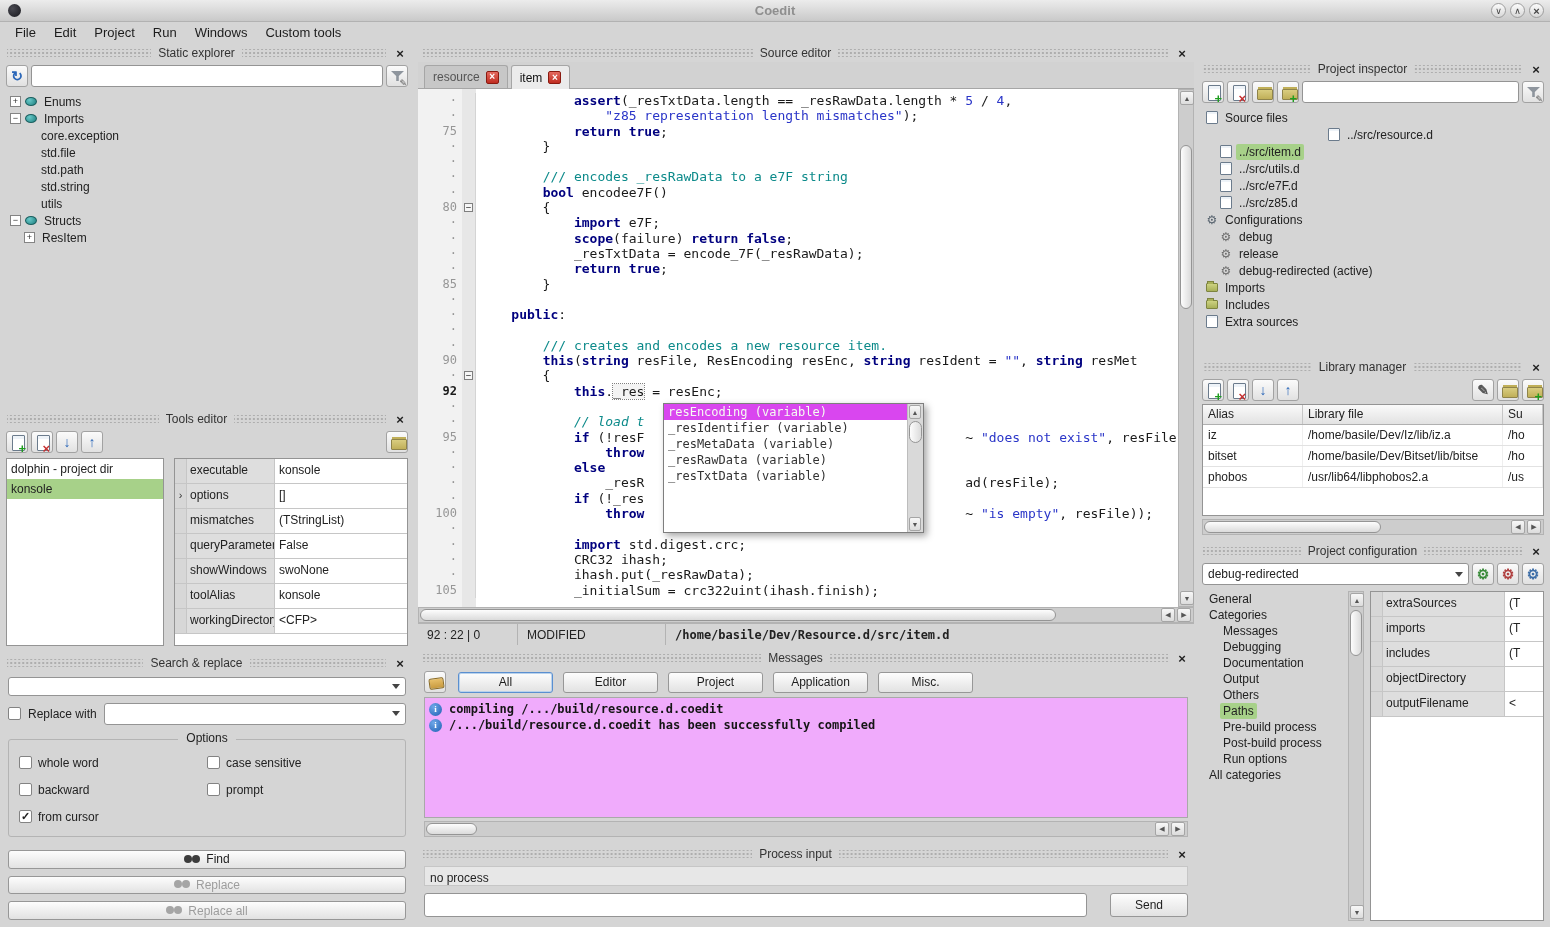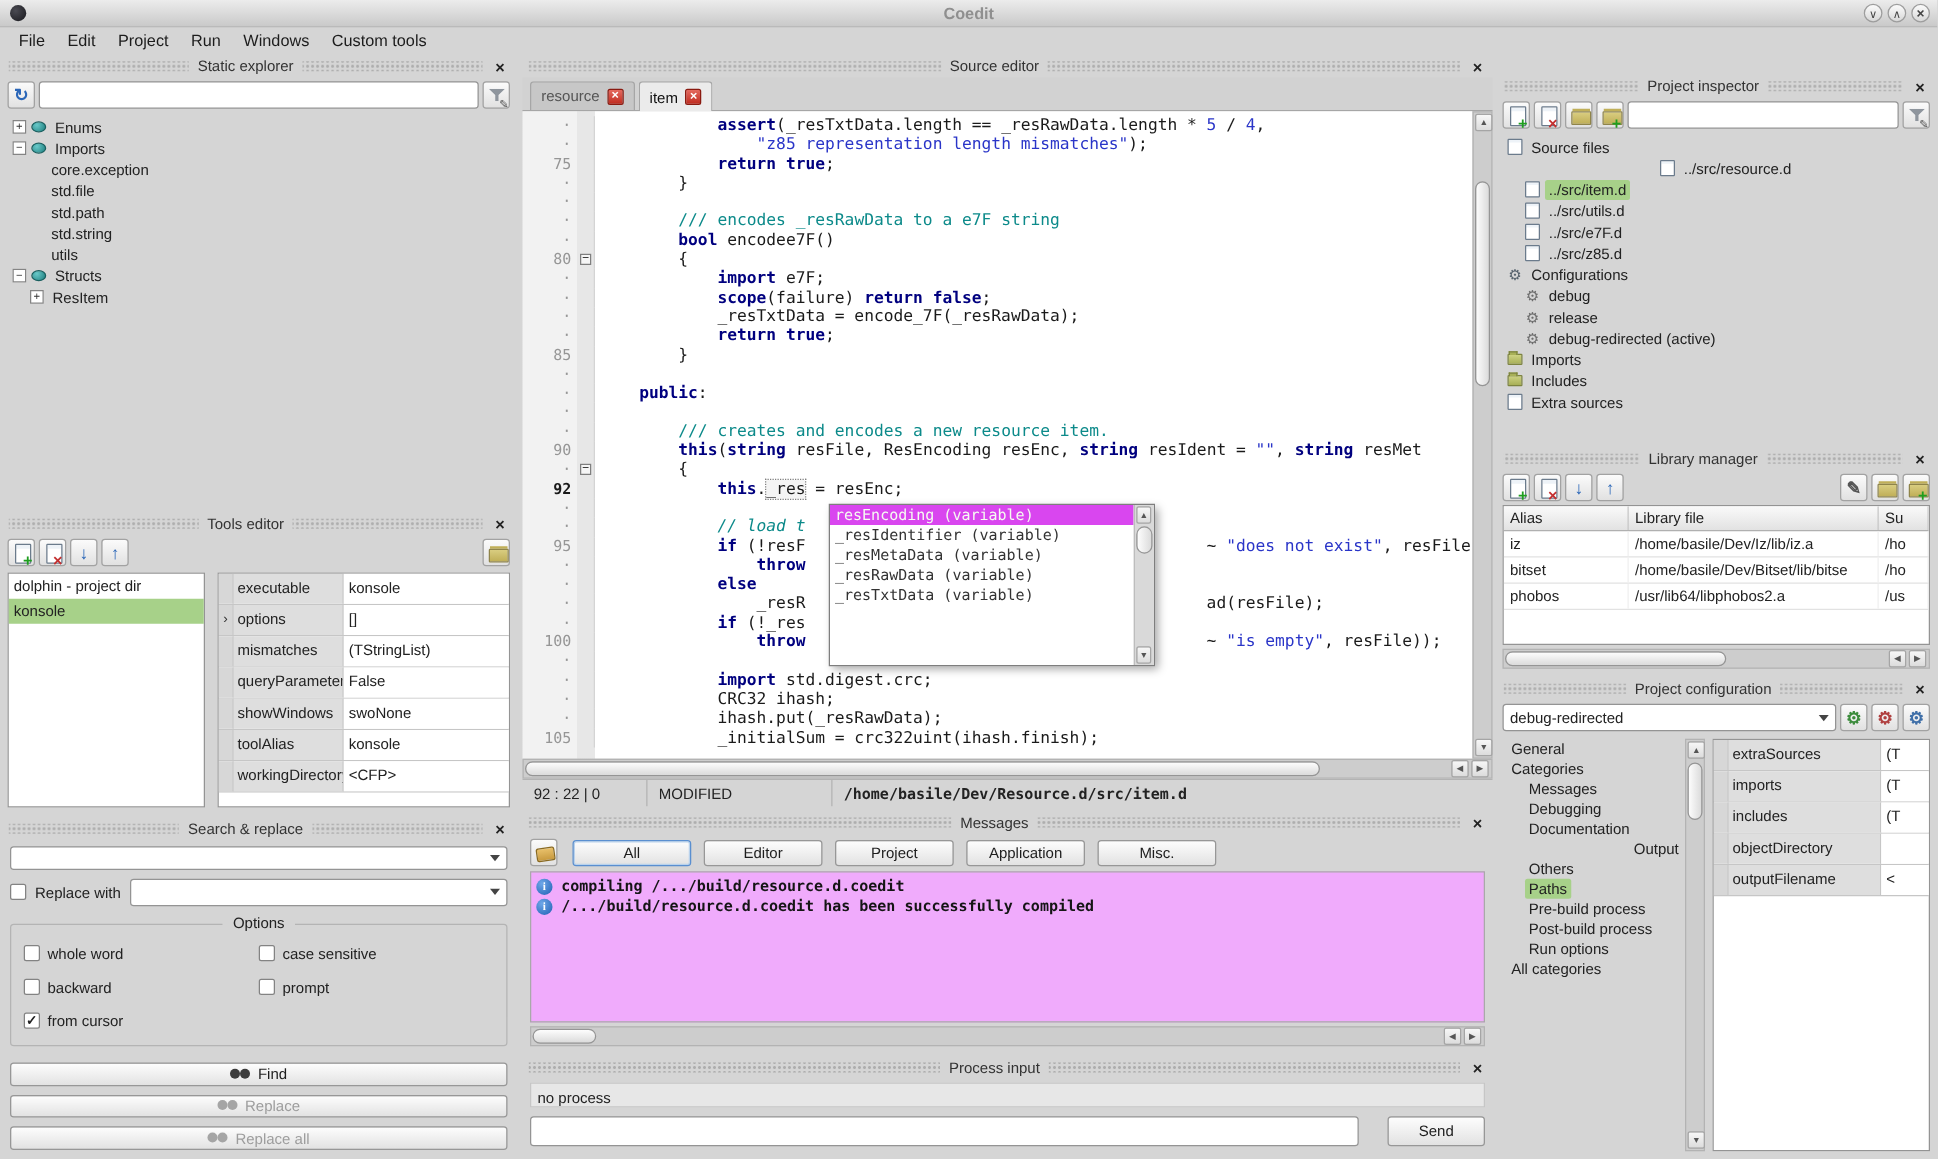--- a/index.html
+++ b/index.html
@@ -696,21 +696,21 @@
           <span class="tlabel">Messages</span>
         </div>
           <div class="titem" style="height: 16px; padding-left: 18px;">
 
           <span class="tlabel">Debugging</span>
         </div>
           <div class="titem" style="height: 16px; padding-left: 18px;">
 
           <span class="tlabel">Documentation</span>
         </div>
-          <div class="titem" style="height: 16px; padding-left: 18px; justify-content: flex-end;">
+          <div class="titem" style="height: 16px; padding-left: 18px;">
 
           <span class="tlabel">Output</span>
         </div>
           <div class="titem" style="height: 16px; padding-left: 18px;">
 
           <span class="tlabel">Others</span>
         </div>
           <div class="titem selected" style="height: 16px; padding-left: 18px;">
 
           <span class="tlabel">Paths</span>

